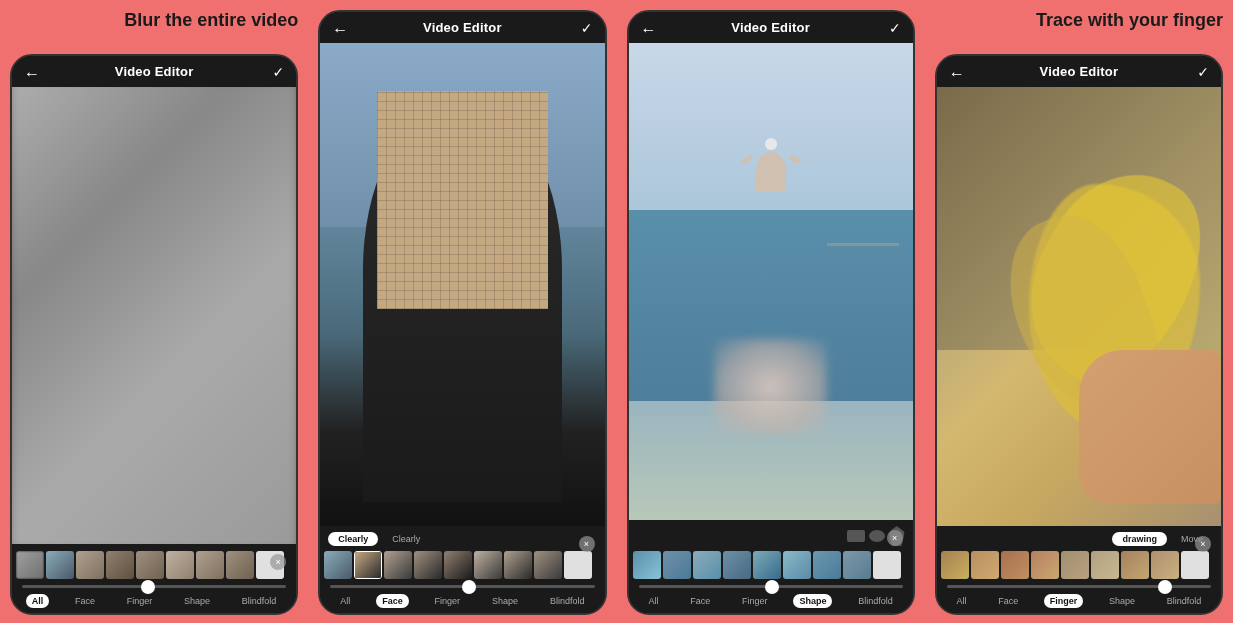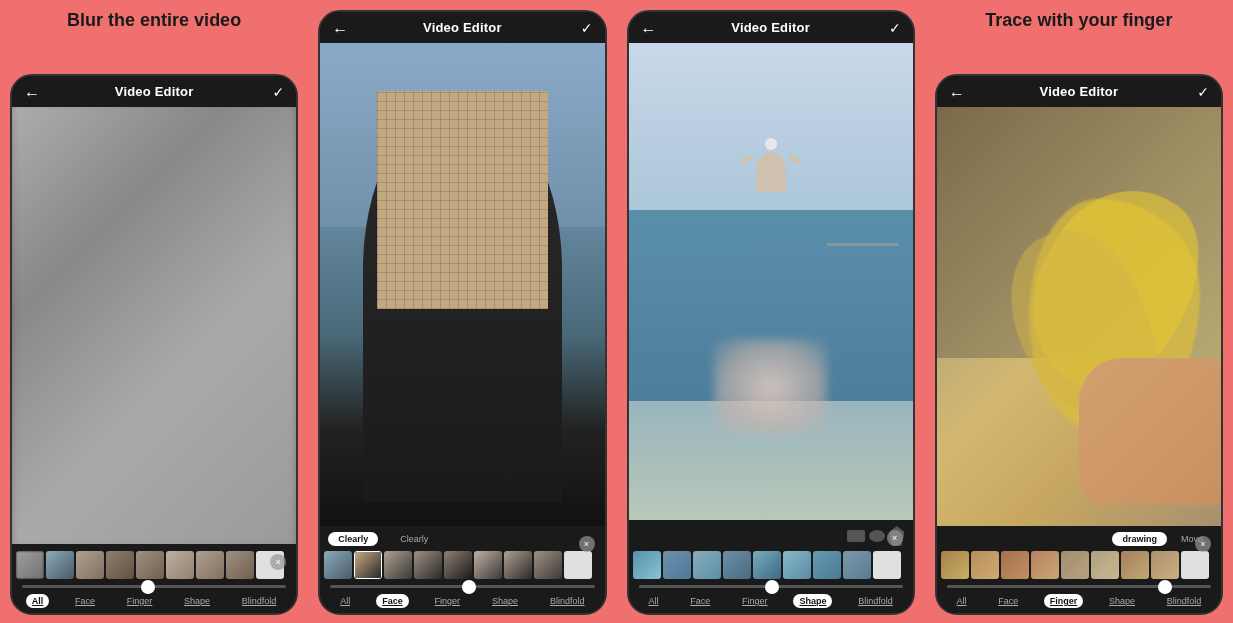--- a/index.html
+++ b/index.html
@@ -20,23 +20,23 @@
       flex-direction: column;
       align-items: center;
       padding: 10px 10px 8px 10px;
       background: #f07070;
     }
 
     .panel-title {
       font-size: 18px;
       font-weight: 700;
       color: #1a1a1a;
-      text-align: center;
+      text-align: right;
       width: 100%;
-      margin-bottom: 20px;
+      margin-bottom: 0;
       line-height: 1.2;
       min-height: 44px;
     }
 
     .phone-frame {
       flex: 1;
       width: 100%;
       background: #111;
       border-radius: 22px;
       overflow: hidden;
@@ -145,21 +145,20 @@
       justify-content: space-around;
       padding: 3px 0 3px 0;
     }
 
     .tab-item {
       color: #aaa;
       font-size: 9px;
       text-align: center;
       padding: 2px 6px;
       border-radius: 10px;
-      text-decoration: underline;
     }
 
     .tab-item.active {
       background: #fff;
       color: #111;
       font-weight: 600;
     }
 
     
     .close-btn {
@@ -241,21 +240,21 @@
       width: 100%;
       height: 100%;
       background: linear-gradient(135deg, #8a7a5a 0%, #b8a87a 30%, #d4b870 50%, #c8a860 70%, #a89070 100%);
       position: relative;
     }
 
     
     .toggle-bar {
       display: flex;
       flex-direction: row;
-      gap: 12px;
+      gap: 4px;
       padding: 2px 4px;
       align-items: center;
     }
 
     .toggle-pill {
       background: #fff;
       border-radius: 10px;
       padding: 2px 10px;
       font-size: 9px;
       color: #111;

